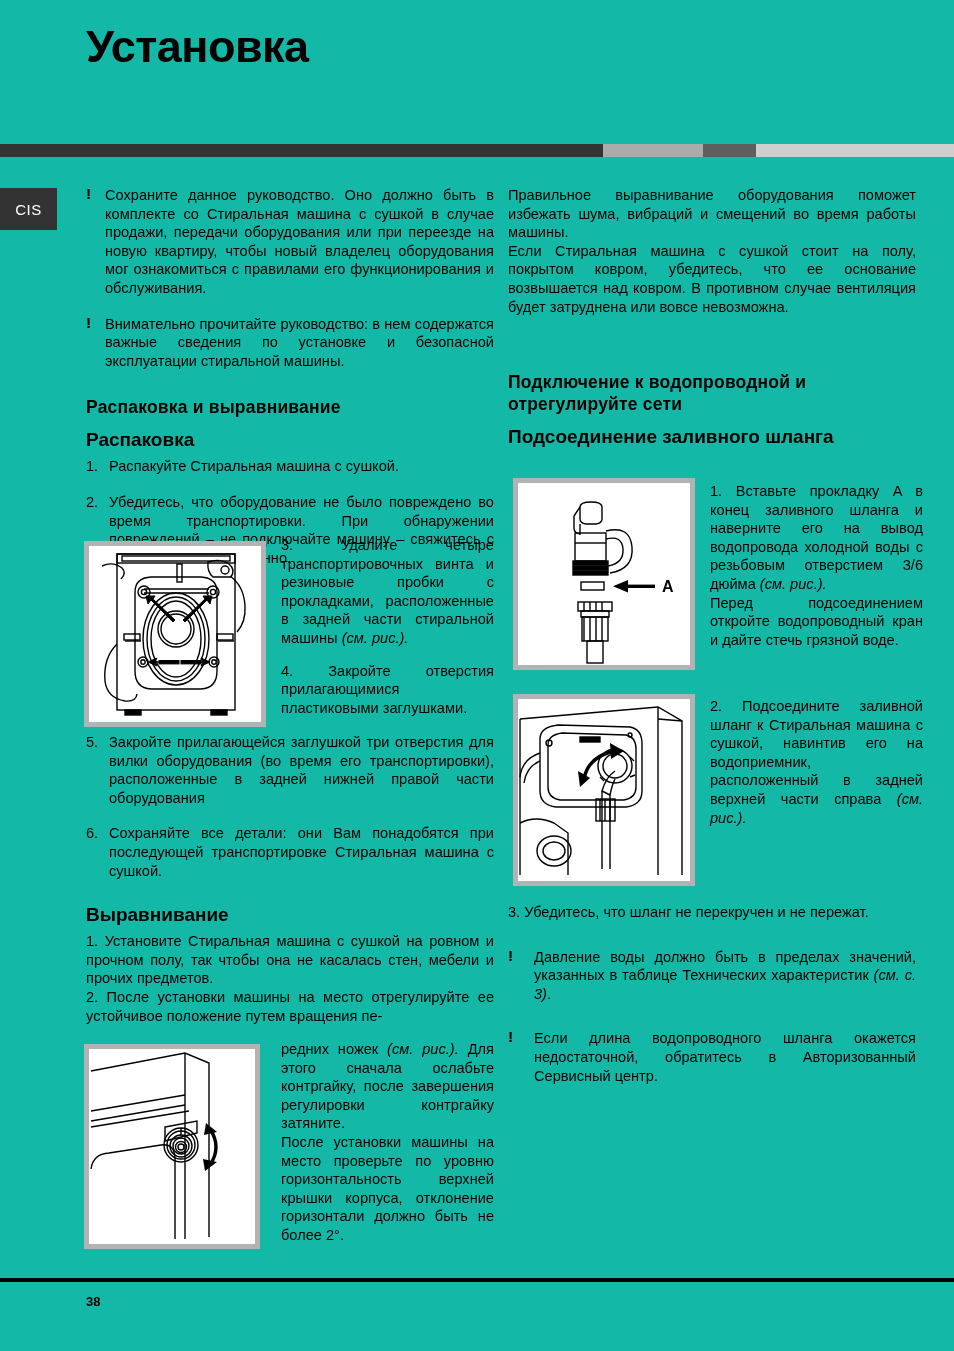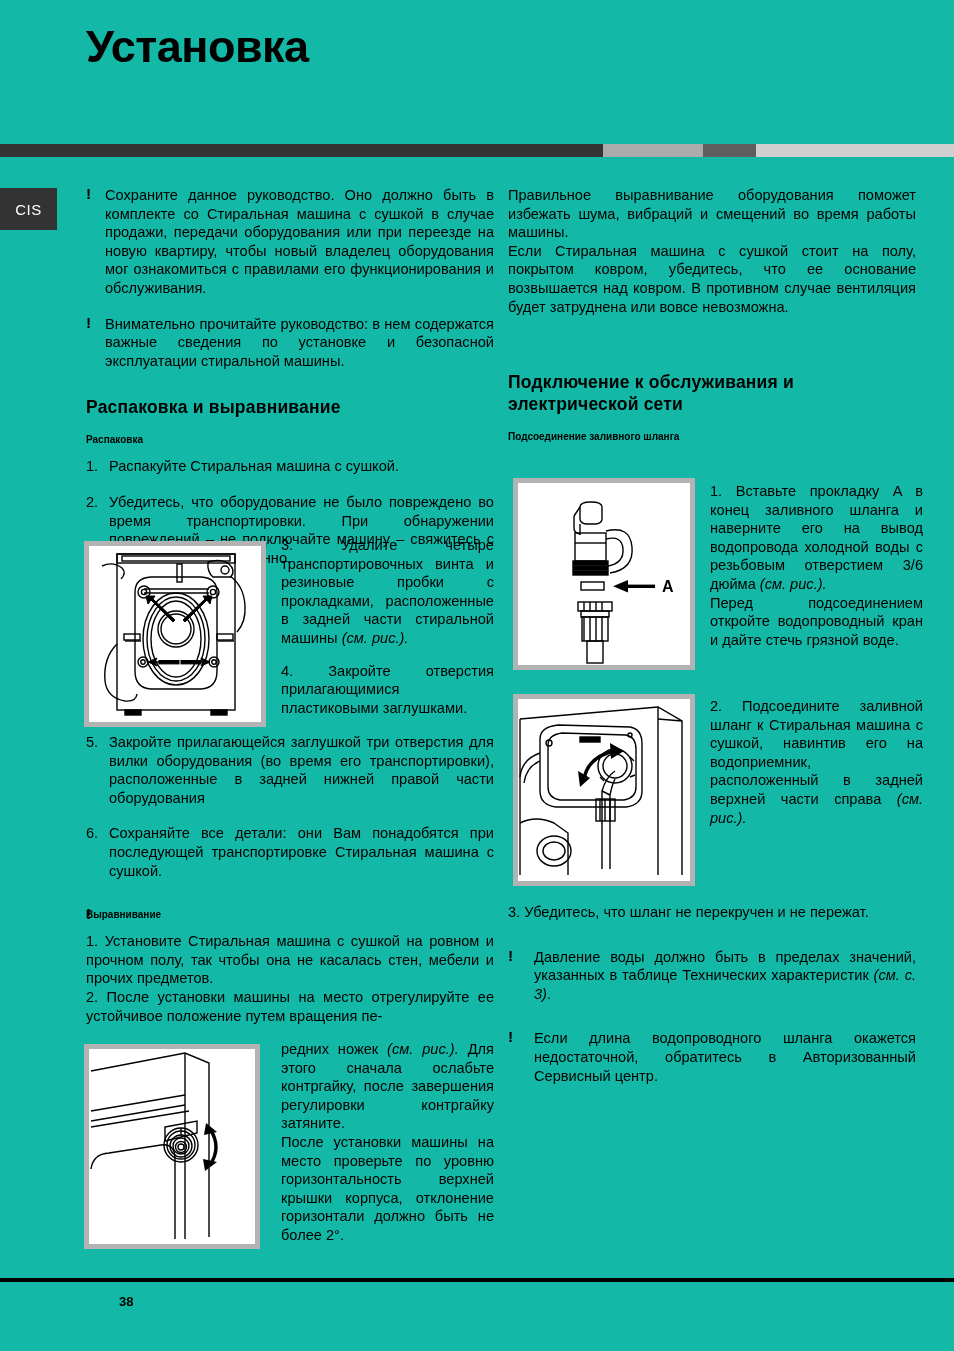--- a/index.html
+++ b/index.html
@@ -88,21 +88,21 @@
   .gap-lg  { margin-bottom: 26px; }
 
   h2.section {
     font-size: 17.5px;
     font-weight: bold;
     line-height: 22px;
     margin: 0 0 13px 0;
     letter-spacing: 0.2px;
   }
   h3.subsection {
-    font-size: 10px;
+    font-size: 19px;
     font-weight: bold;
     line-height: 17px;
     margin: 0 0 9px 0;
   }
 
   .numbered {
     position: relative;
     padding-left: 23px;
     text-align: justify;
   }
@@ -160,21 +160,20 @@
     width: 954px;
     height: 4px;
     background: #000000;
   }
   .page-number {
     position: absolute;
     left: 86px;
     top: 1294px;
     font-size: 13px;
     font-weight: bold;
-    margin-left: 33px;
   }
 </style>
 </head>
 <body>
 
 <div class="page">
 
   <div class="page-title">Установка</div>
 
   <div class="header-rule">
@@ -328,21 +327,21 @@
     <p><span>редних ножек </span><em class="ital">(см. рис.).</em><span> Для этого сначала ослабьте контргайку, после завершения регулировки контргайку затяните.</span></p>
     <p>После установки машины на место проверьте по уровню горизонтальность верхней крышки корпуса, отклонение горизонтали должно быть не более 2°.</p>
   </div>
 
   <div class="col col-right">
     <p class="body-just">Правильное выравнивание оборудования поможет избежать шума, вибраций и смещений во время работы машины.</p>
     <p class="body-just gap-lg">Если Стиральная машина с сушкой стоит на полу, покрытом ковром, убедитесь, что ее основание возвышается над ковром. В противном случае вентиляция будет затруднена или вовсе невозможна.</p>
   </div>
 
   <div class="col col-right" style="top:371px;">
-    <h2 class="section">Подключение к обслуживания и электрической сети</h2>
+    <h2 class="section">Подключение к водопроводной и отрегулируйте сети</h2>
     <h3 class="subsection">Подсоединение заливного шланга</h3>
   </div>
 
   <div class="fig" id="fig-tap">
     <svg viewBox="0 0 172 182" xmlns="http://www.w3.org/2000/svg">
       <g fill="none" stroke="#000" stroke-width="1.4">
 
         <path d="M62 24 L62 36 Q62 40 68 41 L78 41 Q84 40 84 36 L84 24 Q84 19 73 19 Q62 19 62 24 Z"></path>
         <path d="M56 33 L62 24"></path>
         <path d="M56 33 L56 45 Q56 50 62 51"></path>

